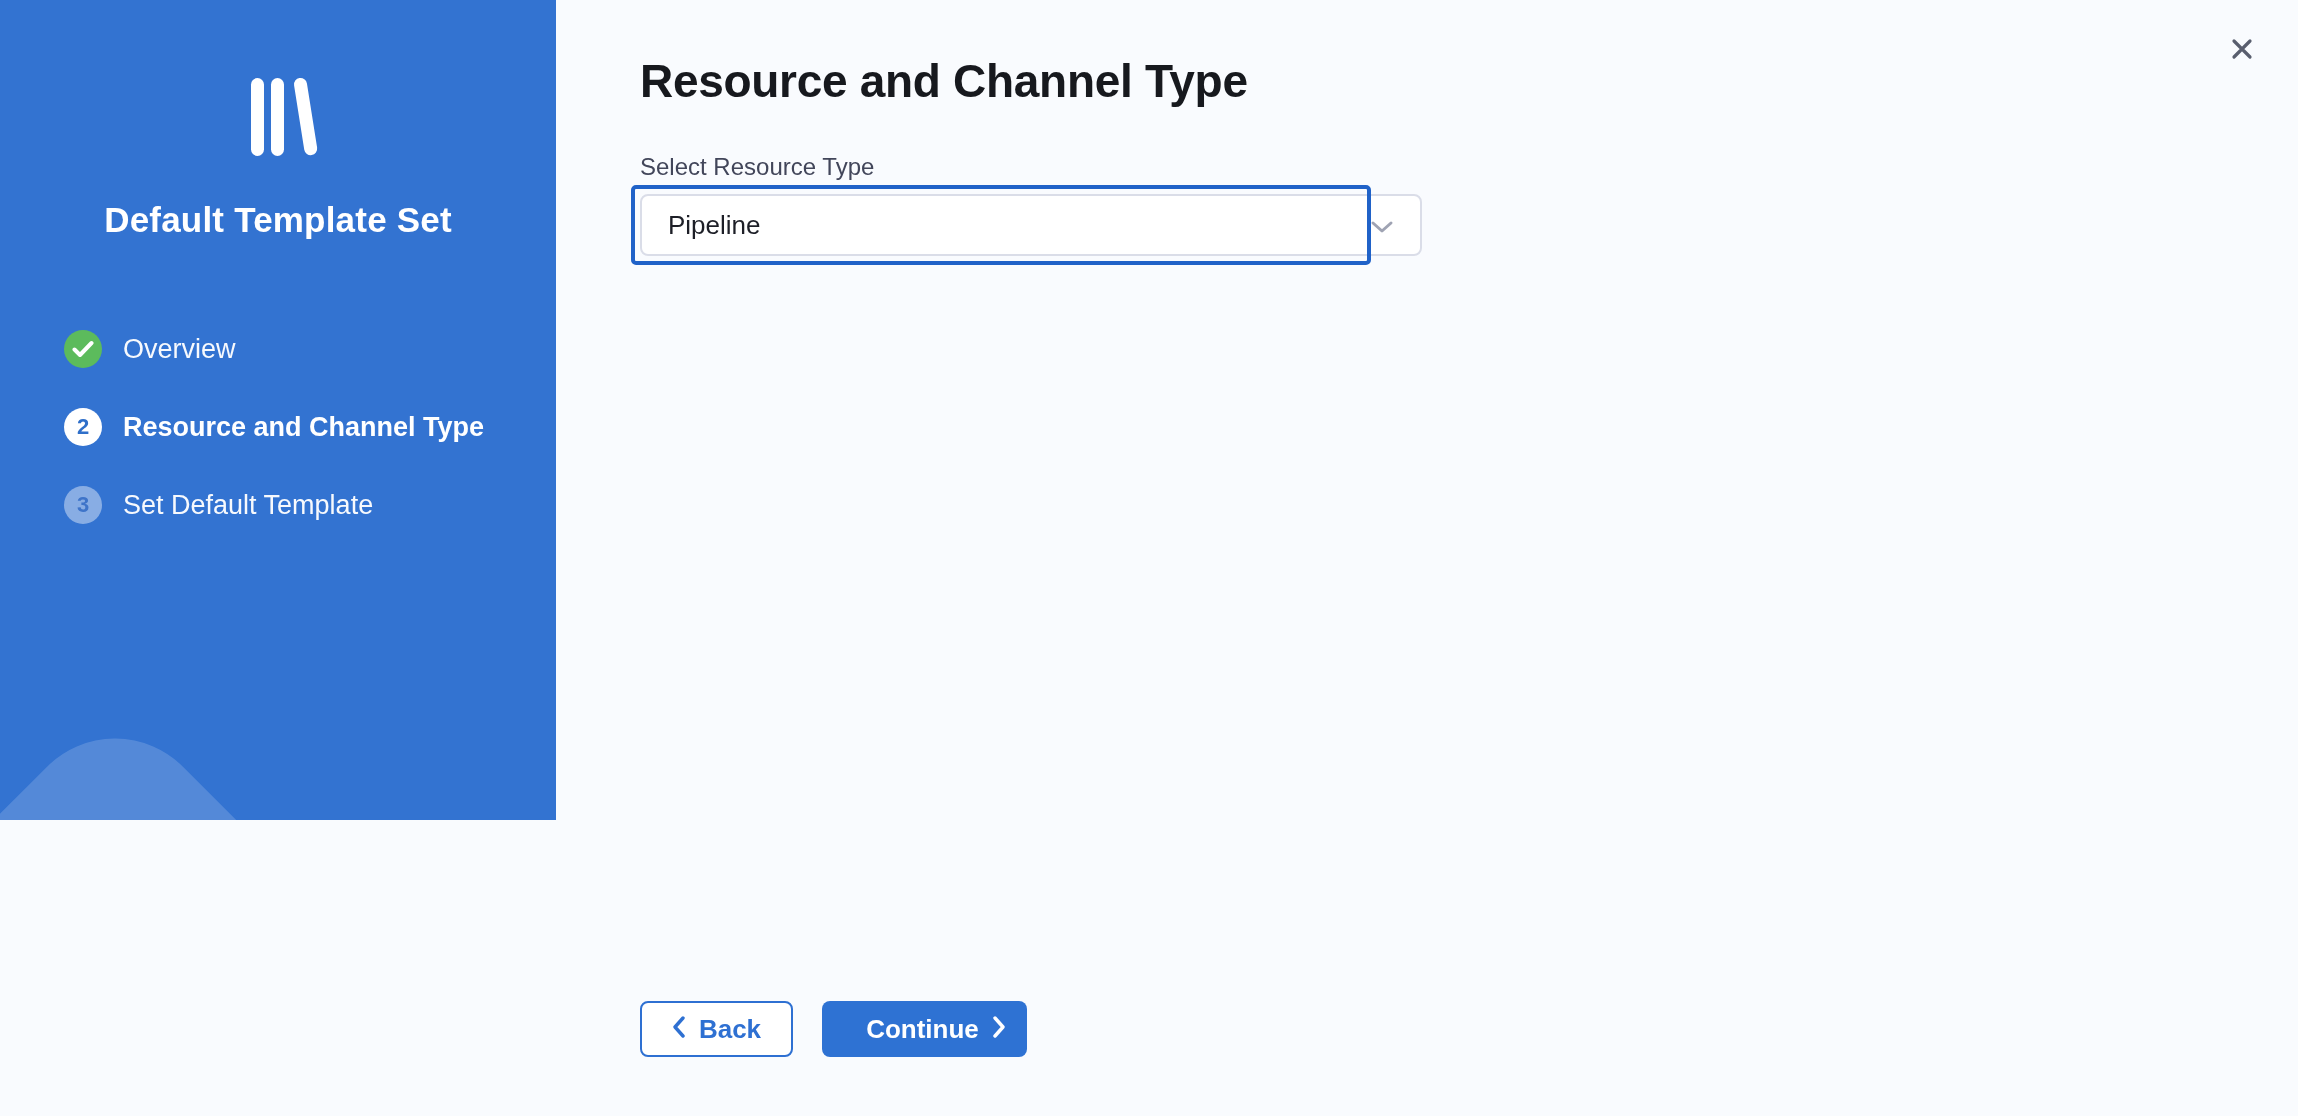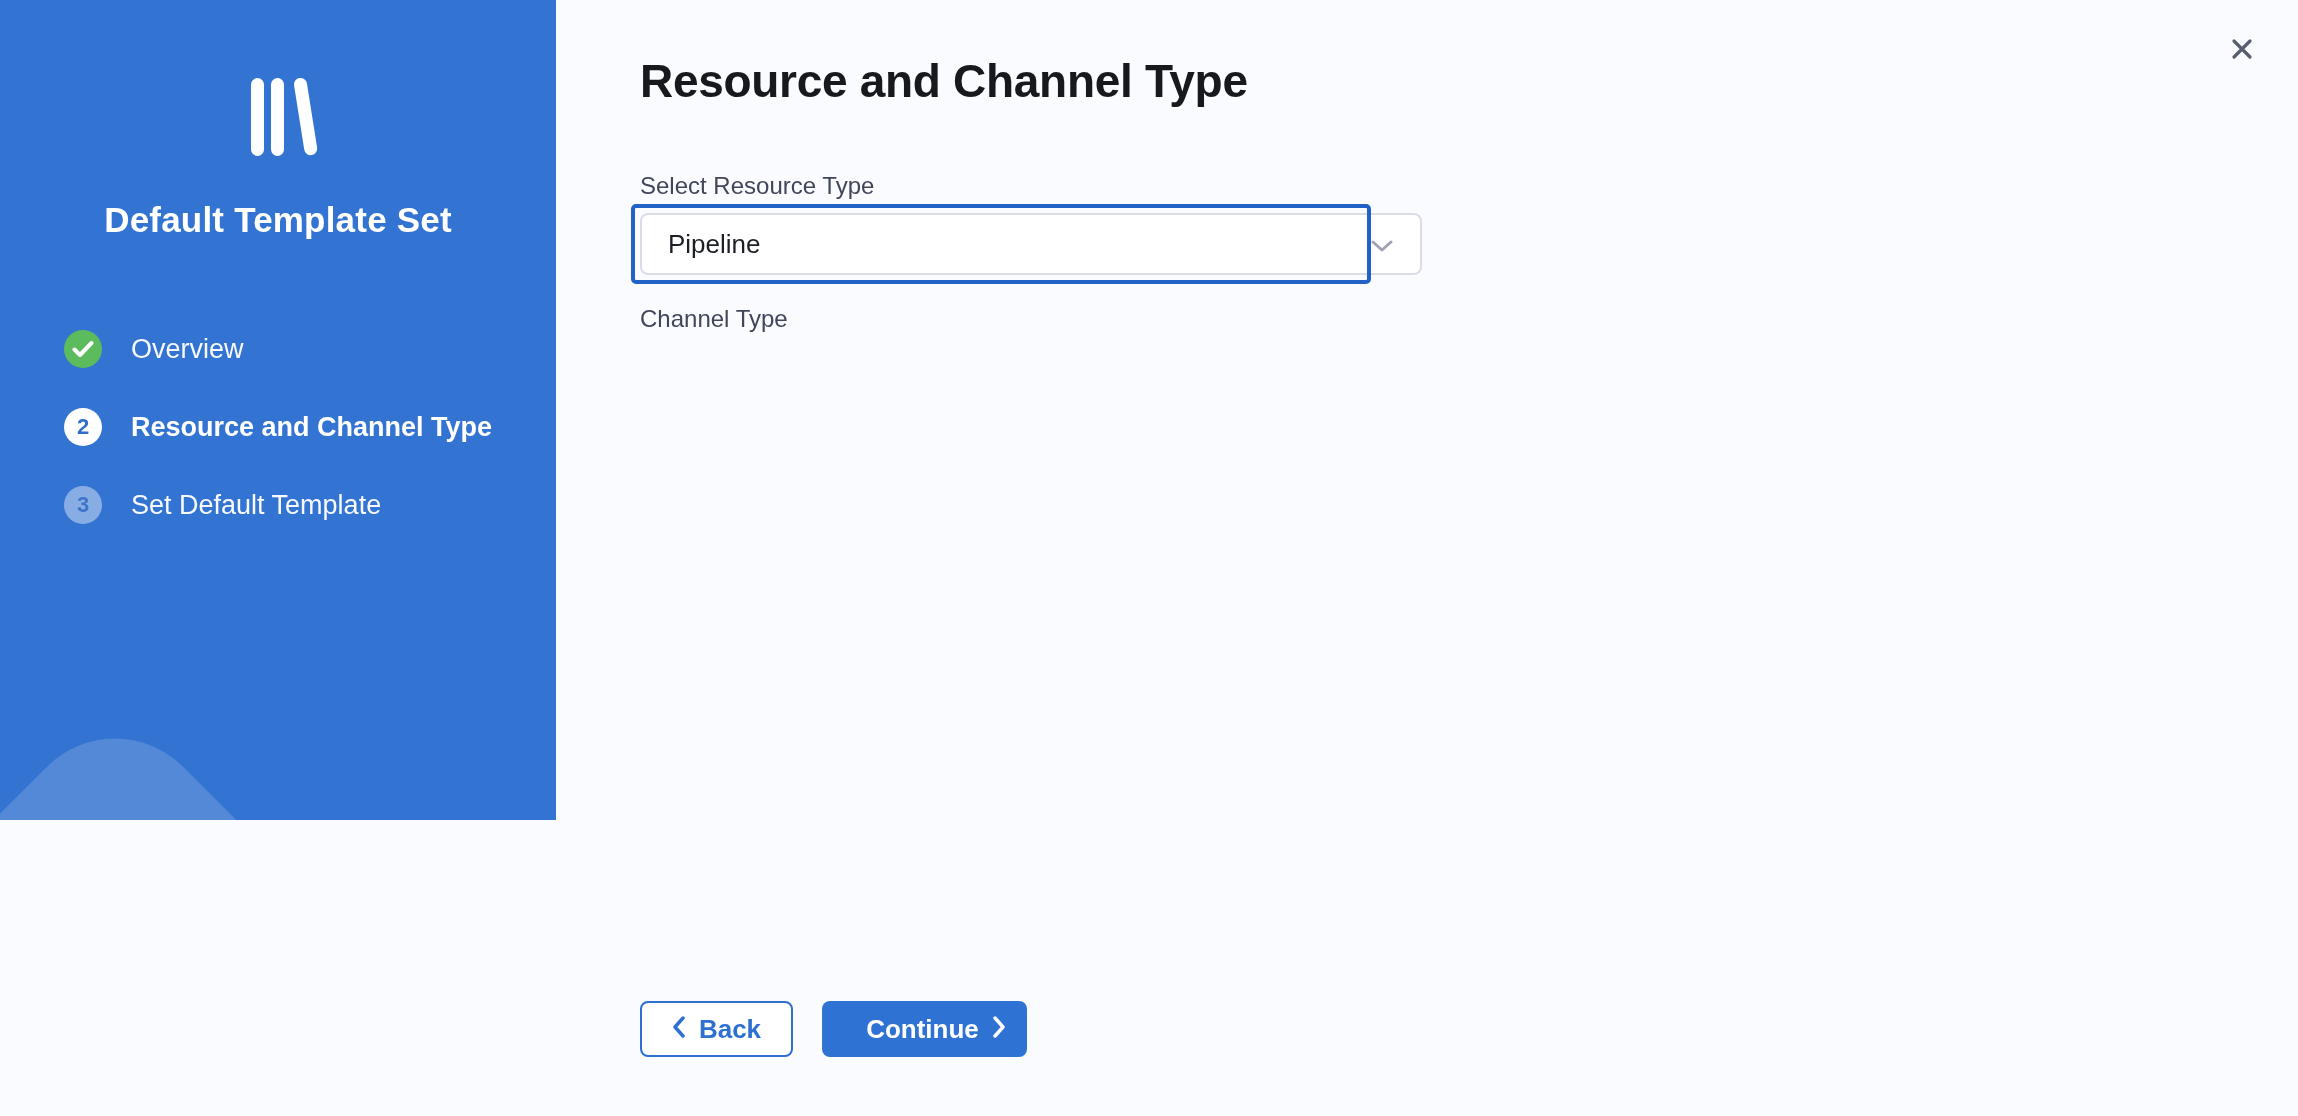--- a/index.html
+++ b/index.html
@@ -49,21 +49,21 @@
     text-align: center;
   }
 
   .steps {
     position: relative; z-index: 1;
     list-style: none;
     align-self: stretch;
     margin-top: 90px;
     padding-left: 64px;
   }
-  .step { display: flex; align-items: center; gap: 29px; margin-bottom: 40px; cursor: pointer; }
+  .step { display: flex; align-items: center; gap: 21px; margin-bottom: 40px; cursor: pointer; }
   .step-indicator {
     width: 38px; height: 38px; border-radius: 50%;
     display: flex; align-items: center; justify-content: center;
     font-size: 22px; font-weight: bold;
     flex: 0 0 38px;
   }
   .step.completed .step-indicator { background: #5CBB5C; }
   .step.active    .step-indicator { background: #ffffff; color: #2F6FC9; }
   .step.upcoming  .step-indicator { background: rgba(255,255,255,0.42); color: #3E74C9; }
   .step-label { color: rgba(255,255,255,0.96); font-size: 27px; font-weight: normal; }
@@ -80,21 +80,21 @@
   }
 
   .page-title {
     margin-top: 54px;
     font-size: 46px;
     font-weight: bold;
     color: #17191E;
     letter-spacing: -0.3px;
   }
 
-  .field { margin-top: 64px; width: 722px; }
+  .field { margin-top: 45px; width: 722px; }
   .field + .field { margin-top: 30px; }
   .field-label { display: block; font-size: 24px; color: #42465A; margin-bottom: 13px; }
 
   .control { position: relative; width: 722px; }
   .select-box {
     width: 782px; height: 62px;
     background: #ffffff;
     border: 2px solid #DADDE8;
     border-radius: 8px;
     display: flex; align-items: center; justify-content: space-between;
@@ -190,21 +190,20 @@
           <svg width="24" height="14" viewBox="0 0 24 14" fill="none">
             <path d="M3 3 L12 11 L21 3" stroke="#9FA3B3" stroke-width="3" stroke-linecap="round" stroke-linejoin="round"></path>
           </svg>
         </span>
       </div>
       <div class="focus-ring"></div>
     </div>
   </div>
 
   <div class="field">
-    <label class="field-label">Channel Type</label>
   </div>
 
   <div class="footer">
     <button class="btn btn-back">
       <span>
         <svg width="13" height="22" viewBox="0 0 13 22" fill="none">
           <path d="M11 2 L3 11 L11 20" stroke="#2E70D2" stroke-width="3.4" stroke-linecap="round" stroke-linejoin="round"></path>
         </svg>
       </span>
       <span>Back</span>

